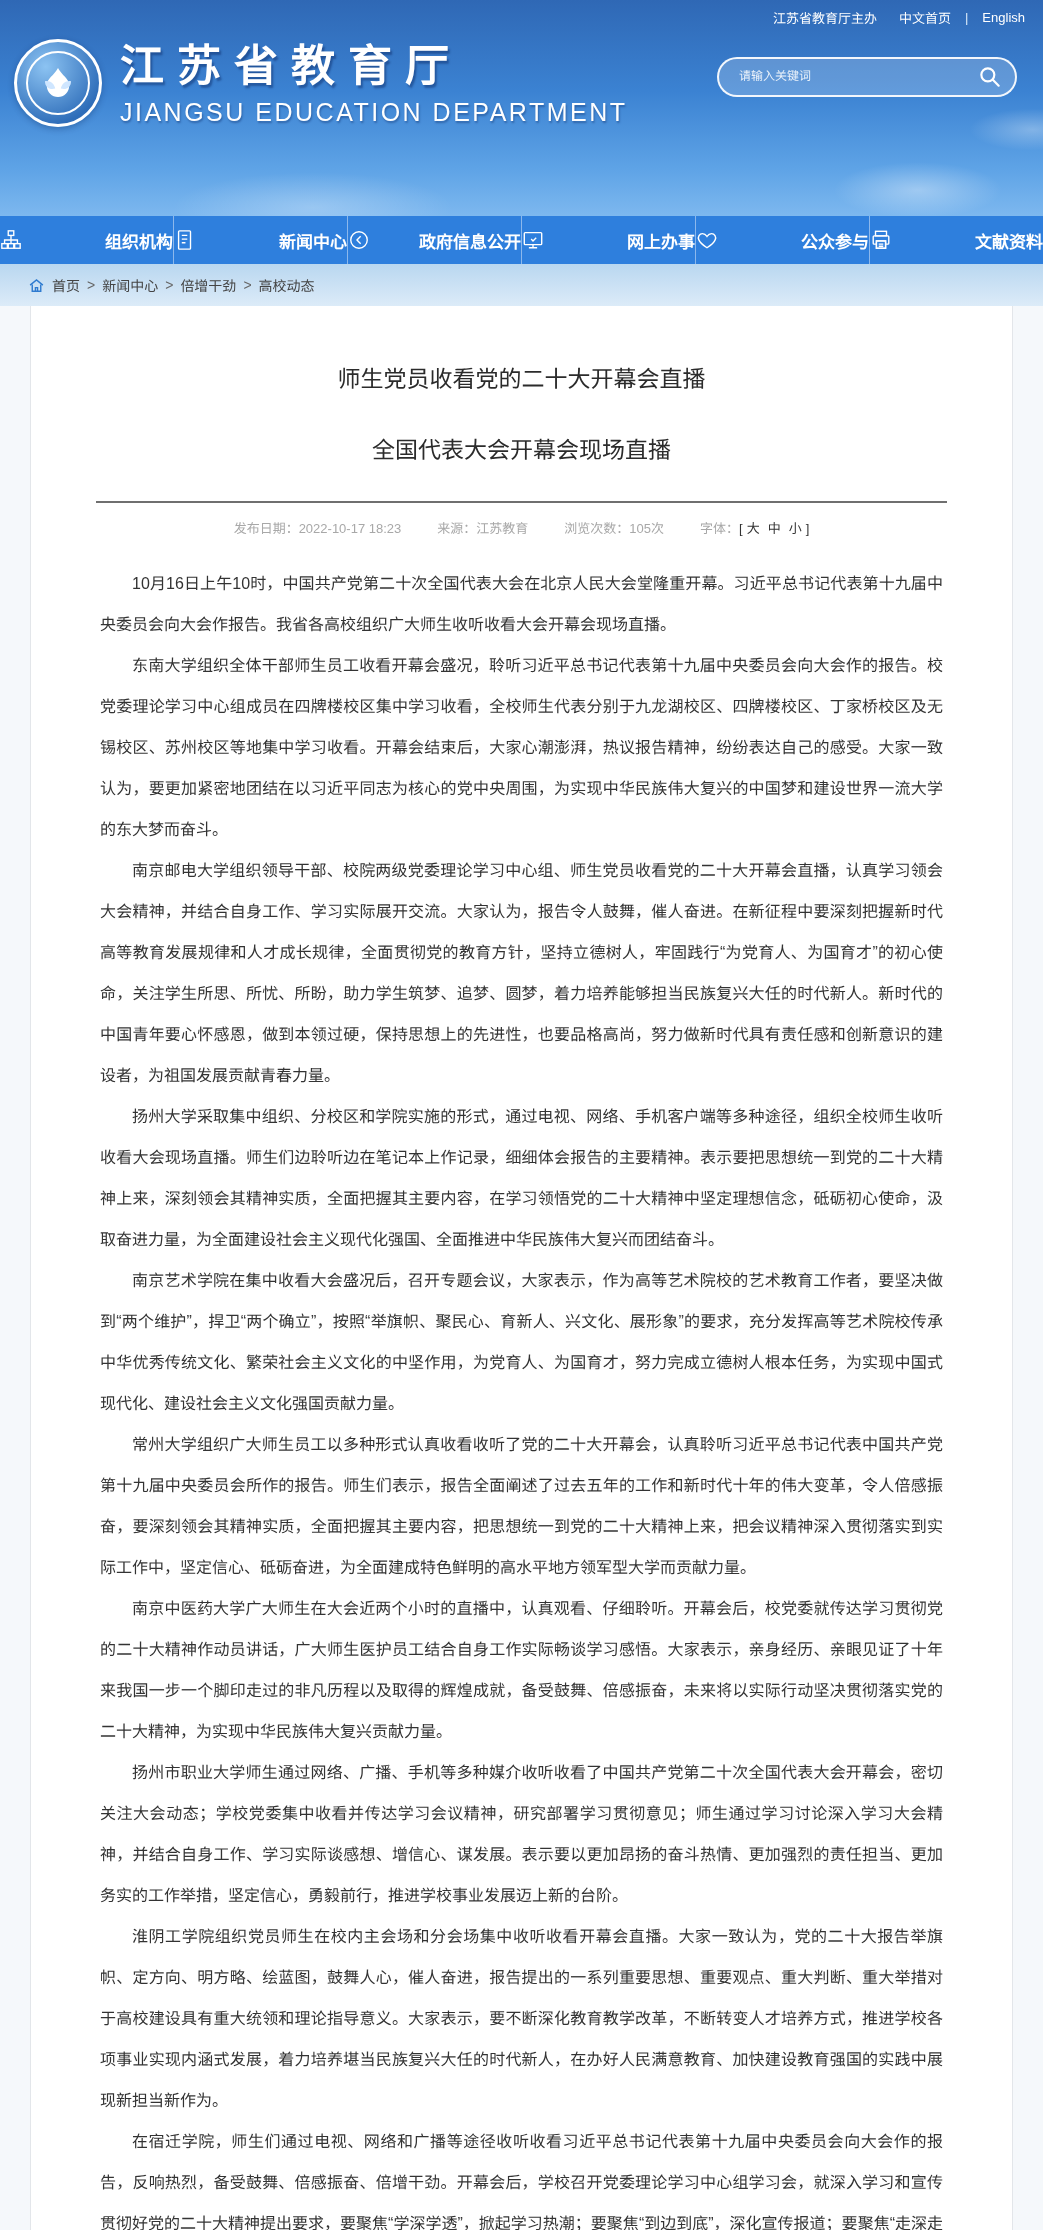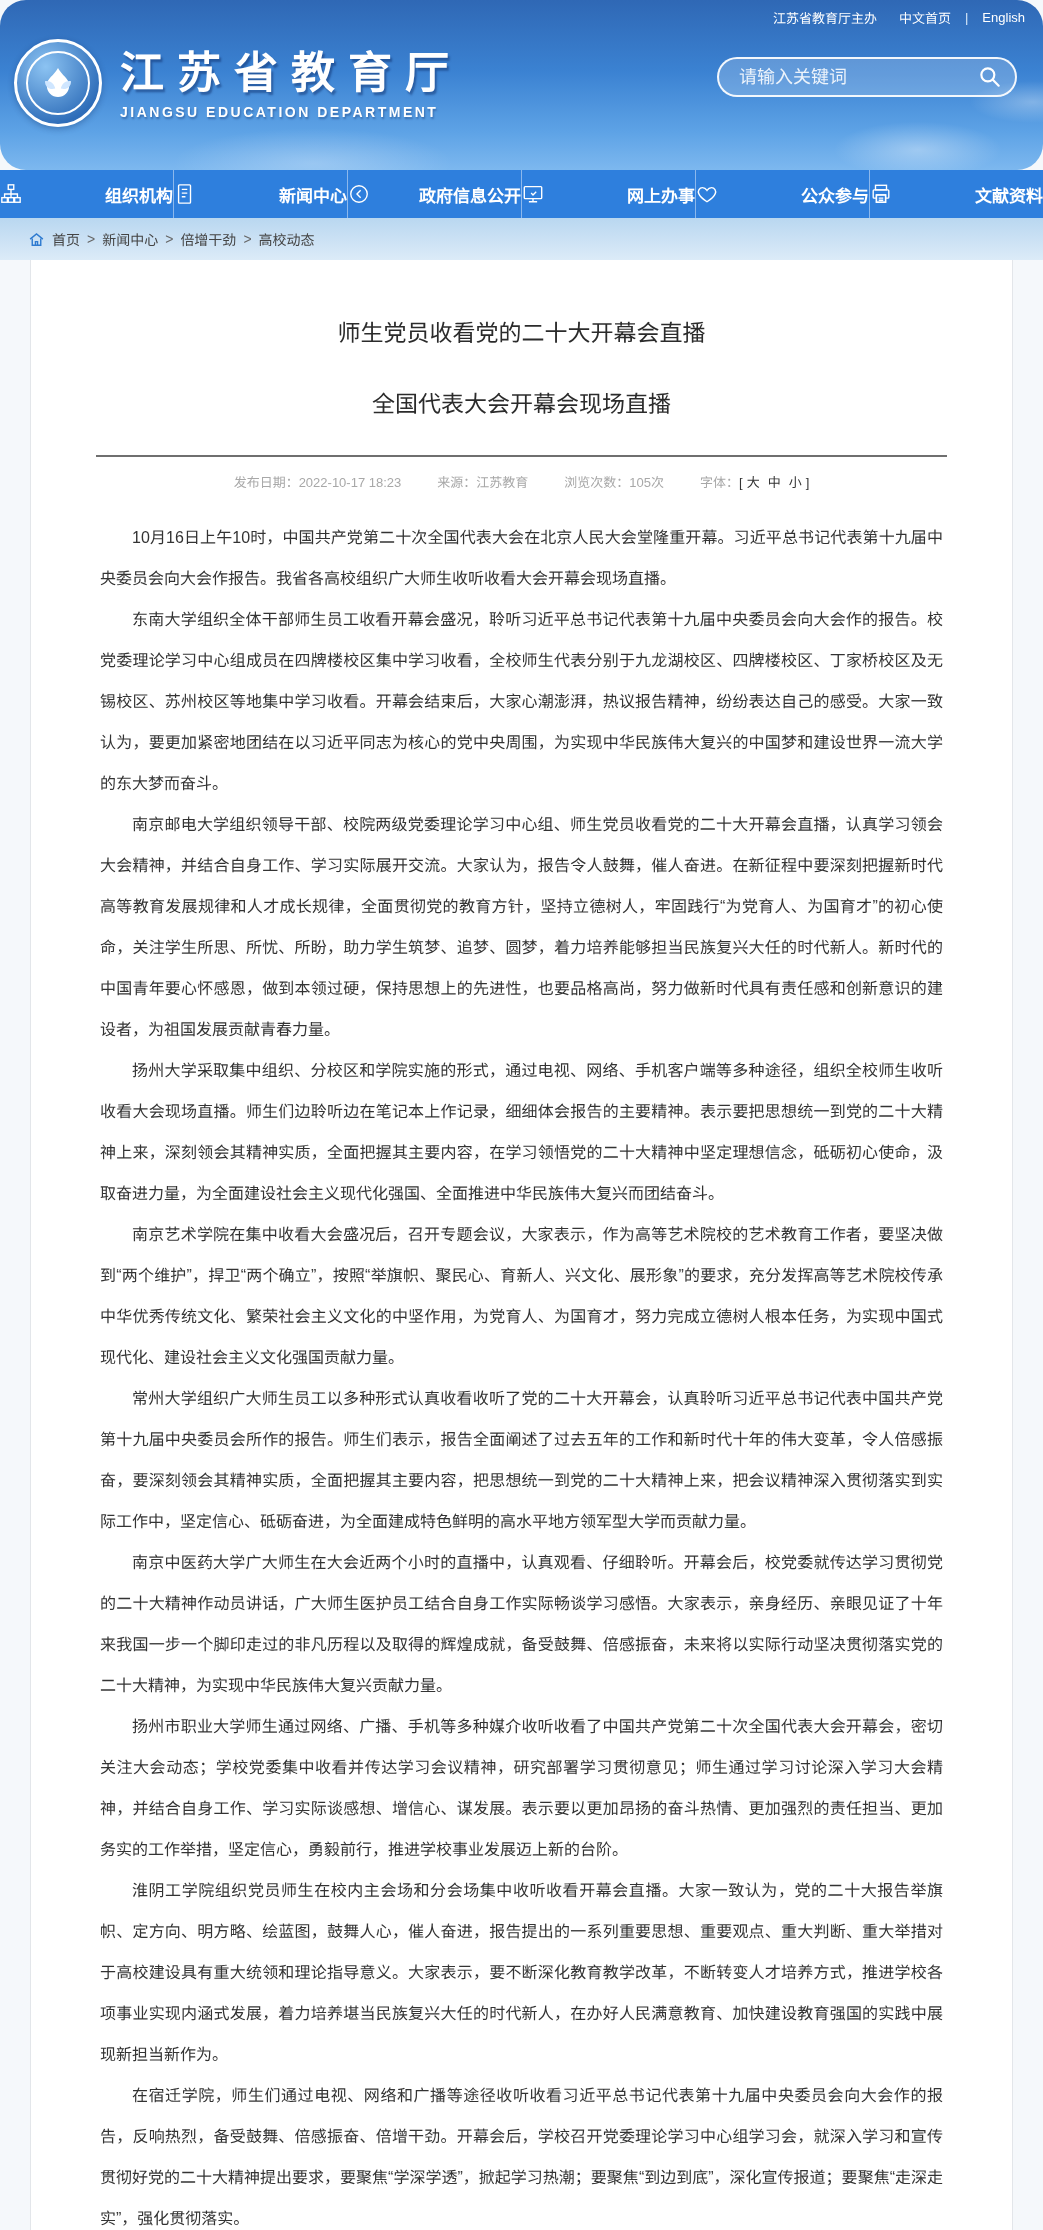--- a/index.html
+++ b/index.html
@@ -9,24 +9,23 @@
     width: 1043px;
     min-height: 2230px;
     background: #f5f8fb;
     font-family: "Liberation Sans", "DejaVu Sans", sans-serif;
   }
   a { text-decoration: none; }
 
   
   .header {
     position: relative;
-    height: 170px;
+    height: 216px;
     background: linear-gradient(180deg, #2f68b5 0%, #3b82d2 42%, #5ea3e6 78%, #7db8ef 100%);
     overflow: hidden;
-    border-radius: 26px;
   }
   .header::after{
     content:"";position:absolute;inset:0;pointer-events:none;
     background:
       radial-gradient(120px 40px at 88% 88%, rgba(255,255,255,.35), rgba(255,255,255,0) 70%),
       radial-gradient(200px 50px at 30% 96%, rgba(255,255,255,.25), rgba(255,255,255,0) 70%),
       radial-gradient(90px 30px at 99% 60%, rgba(255,255,255,.3), rgba(255,255,255,0) 70%);
   }
   .topbar {
     display: flex; justify-content: flex-end; align-items: center;
@@ -52,34 +51,34 @@
   }
   .emblem svg { position: absolute; inset: 0; }
   .brand-text { padding-top: 2px; }
   .site-name {
     margin: 0; color: #fff; font-size: 44px; font-weight: bold;
     letter-spacing: 13px; line-height: 1.15;
     text-shadow: 2px 3px 2px rgba(10,40,100,.45);
     white-space: nowrap;
   }
   .site-en {
-    margin: 6px 0 0; color: #fff; font-size: 14px; font-weight: bold;
+    margin: 6px 0 0; color: #fff; font-size: 25px; font-weight: normal;
     letter-spacing: 2.5px; text-shadow: 1px 2px 2px rgba(10,40,100,.4);
     white-space: nowrap;
   }
   .search {
     margin-top: 18px;
     width: 300px; height: 40px; border-radius: 22px;
     border: 2px solid rgba(255,255,255,.92);
     background: rgba(255,255,255,.20);
     display: flex; align-items: center; padding: 0 12px 0 18px;
   }
   .search input {
     flex: 1; border: 0; outline: 0; background: transparent;
-    color: #fff; font-size: 18px; font-family: Liberation Serif, serif;
+    color: #fff; font-size: 12px; font-family: Liberation Mono, monospace;
   }
   .search input::placeholder { color: rgba(255,255,255,.88); }
   .search .mag { cursor: pointer; display: flex; }
 
   
   .nav { display: flex; height: 48px; background: #2e7fdd; }
   .nav-item {
     flex: 1; display: flex; align-items: center; justify-content: space-between;
     gap: 10px; color: #fff; font-size: 17px; font-weight: bold; cursor: pointer;
   }

